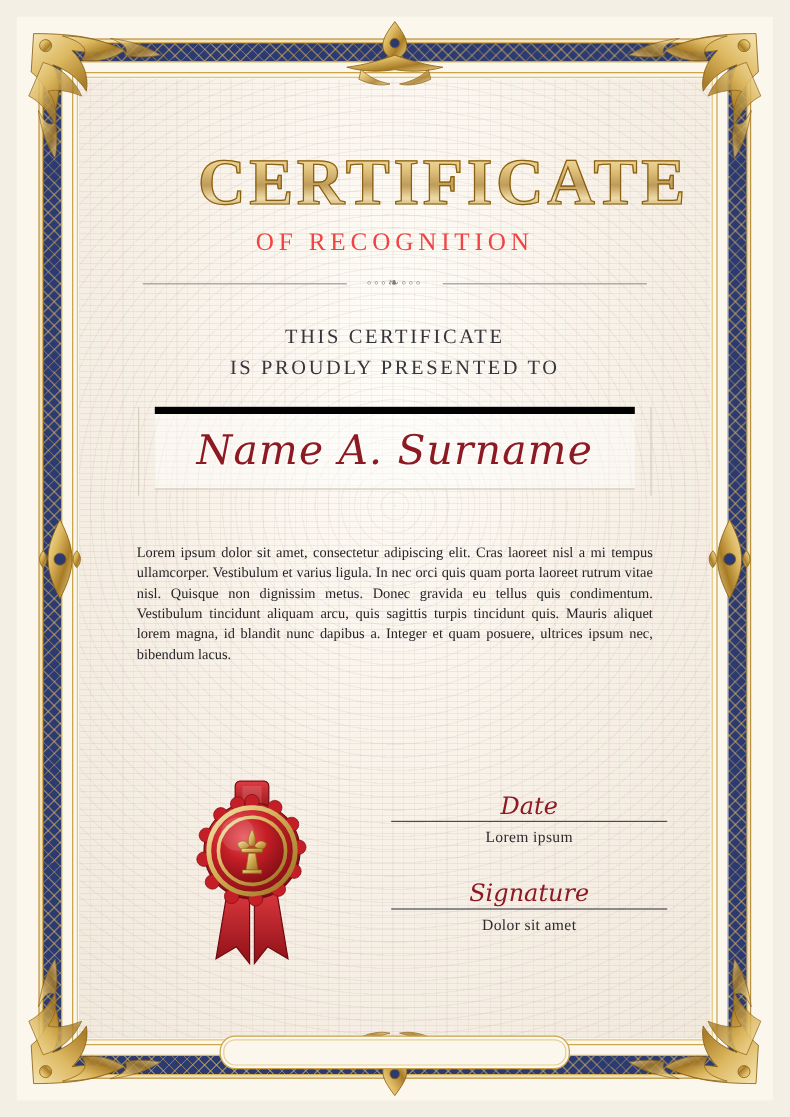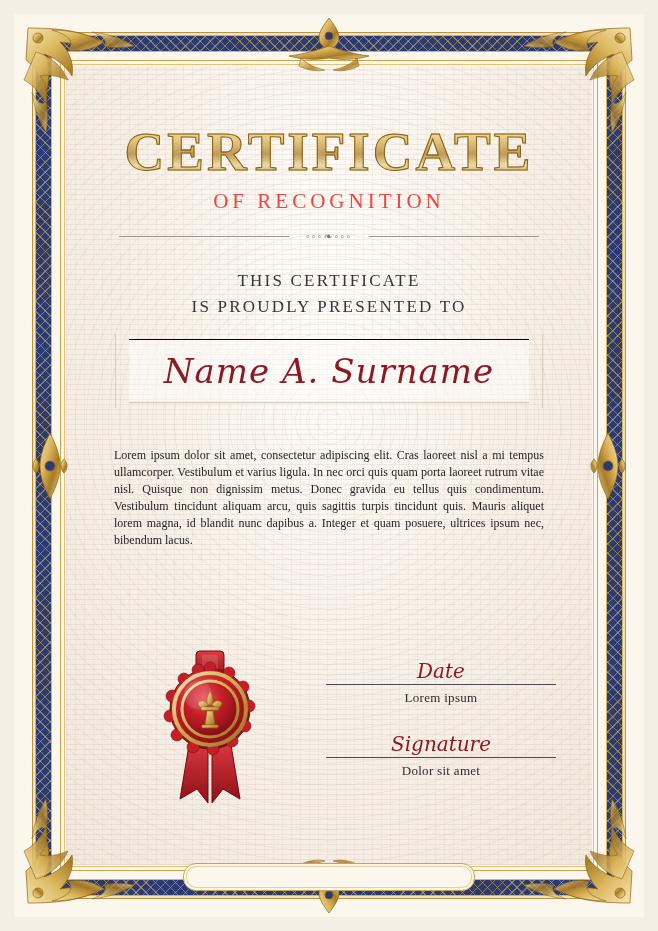--- a/index.html
+++ b/index.html
@@ -162,20 +162,21 @@
     font-size: 55px;
     letter-spacing: 3px;
     line-height: 1;
     margin: 0 0 4px 0;
     background: linear-gradient(180deg, #f6e3a8 0%, #d9b357 30%, #a97a22 55%, #e9cf8c 75%, #8f6517 100%);
     -webkit-background-clip: text;
     background-clip: text;
     color: transparent;
     -webkit-text-stroke: 1px #8a6114;
     text-shadow: 0 1px 0 rgba(255,255,255,0.25);
+    text-align: right;
   }
 
   .subtitle {
     font-size: 21px;
     letter-spacing: 4px;
     color: #ef4444;
     margin: 10px 0 0 0;
   }
 
   .divider {
@@ -210,21 +211,21 @@
     letter-spacing: 2.2px;
     color: #35353a;
     line-height: 1.55;
   }
 
   .name-panel {
     position: relative;
     margin: 18px auto 0 auto;
     width: 400px;
     height: 62px;
-    border-top: 1px solid #000000;
+    border-top: 6px solid #000000;
     border-bottom: 1px solid #cfc5b4;
     background: rgba(255,255,255,0.45);
     display: flex;
     align-items: center;
     justify-content: center;
   }
   .name-panel::before,
   .name-panel::after {
     content: "";
     position: absolute;

